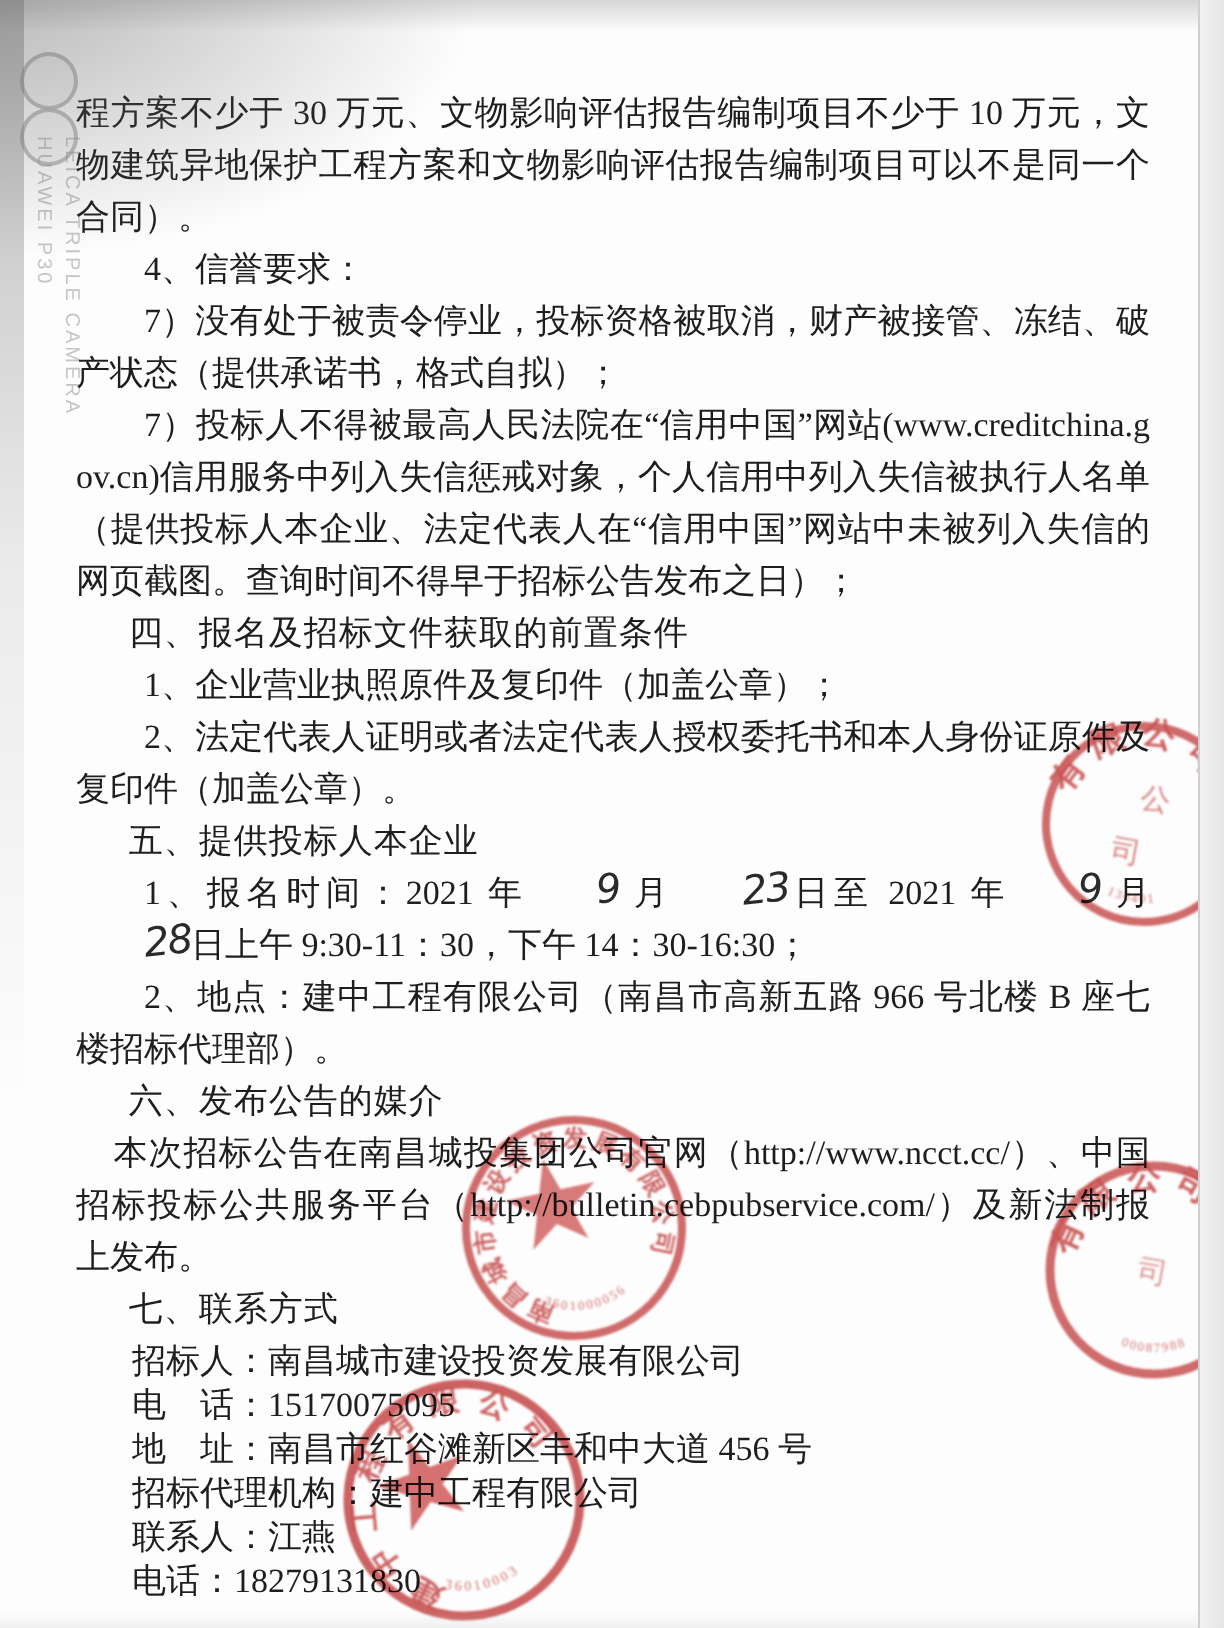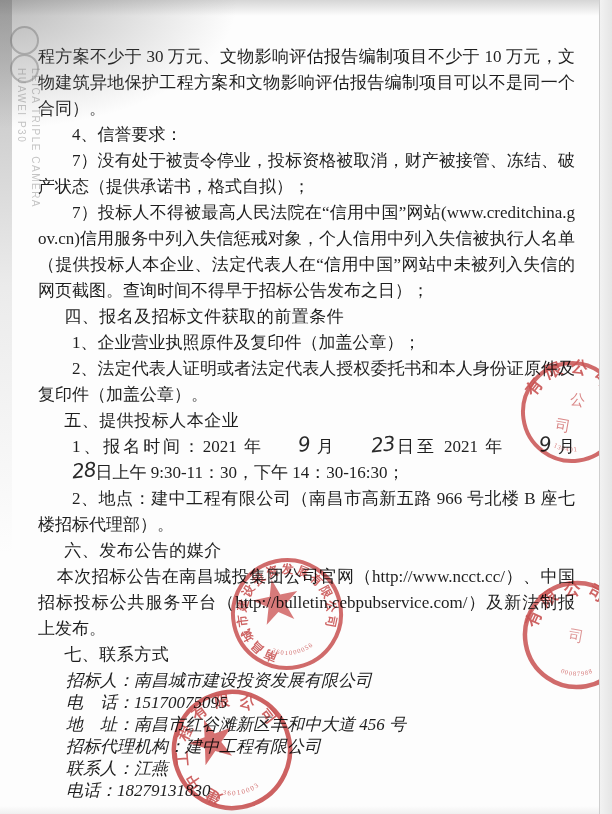--- a/index.html
+++ b/index.html
@@ -33,21 +33,21 @@
   .wm1{left:27px;top:68px;}
   .wm2{left:41px;top:68px;}
   
   .doc{position:absolute;left:38px;top:44px;width:537px;z-index:2;
     color:#1e1e1e;font-size:17px;}
   .p{margin:0;line-height:26px;text-indent:2em;text-align:justify;word-break:break-all;}
   .flush{text-indent:0;}
   .h{font-weight:normal;text-indent:1.55em;letter-spacing:.5px;}
   .media{text-indent:1.1em;}
   .contacts{line-height:22px;padding-left:28px;margin-top:2px;}
-  .contacts div{white-space:nowrap;font-style:italic;}
+  .contacts div{white-space:nowrap;}
   .hw{font-family:"DejaVu Sans",sans-serif;font-style:italic;font-size:20px;
     display:inline-block;transform:rotate(-6deg) translateY(1px);
     letter-spacing:-1px;color:#2a2a2a;line-height:0;}
   
   .stamp{position:absolute;z-index:3;mix-blend-mode:multiply;opacity:.88;filter:blur(.4px);}
   .stampA{left:222px;top:549px;}
   .stampB{left:162px;top:680px;}
   .stampC{left:512px;top:352px;}
   .stampD{left:517px;top:575px;}
 </style>

